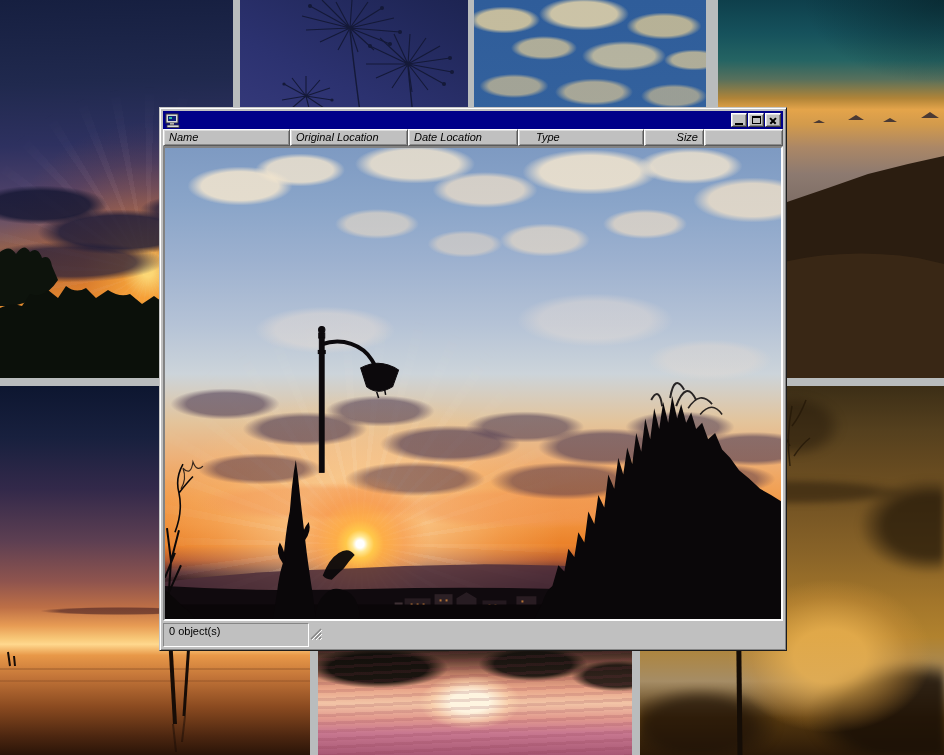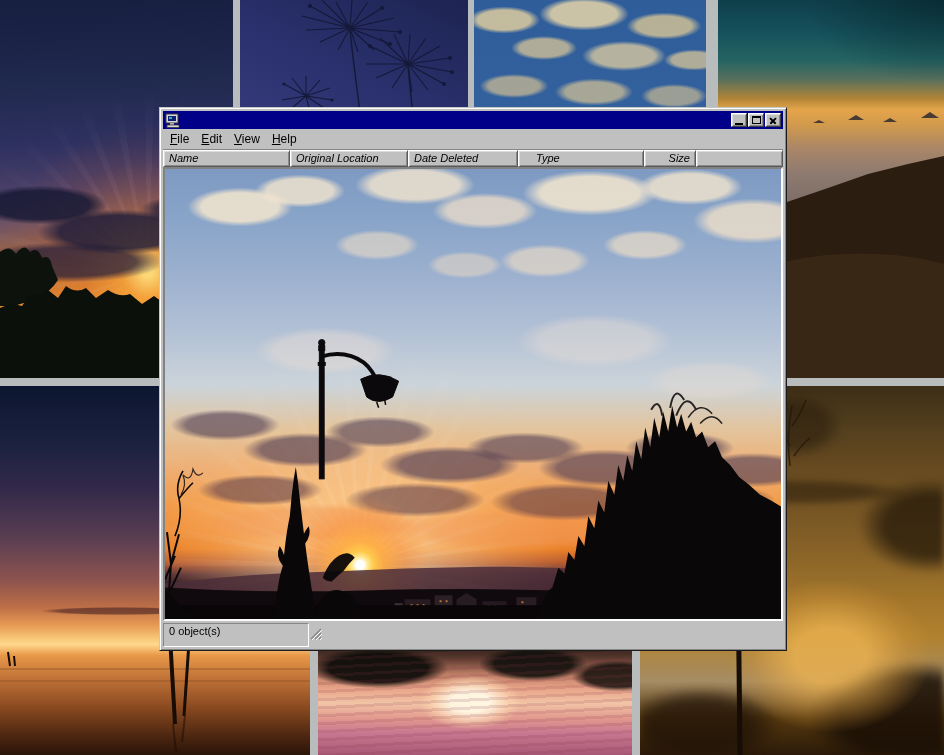--- a/index.html
+++ b/index.html
@@ -93,21 +93,21 @@
   .menubar{height:19px;display:flex;align-items:center;padding:1px 1px 0 1px;flex:0 0 auto;
     border-bottom:1px solid #868686;box-shadow:0 1px 0 #fff;}
   .menu-item{font-size:12px;color:#000;padding:1px 6px 2px 6px;cursor:default;}
   .accel{text-decoration:underline;}
   .headers{height:17px;display:flex;flex:0 0 auto;background:var(--chrome,#c0c0c0);font-style:italic;}
   .hcell{box-sizing:border-box;height:17px;background:var(--chrome,#c0c0c0);
     border:1px solid;border-color:#fff #5a5a5a #5a5a5a #fff;
     box-shadow:inset 1px 1px 0 #dcdcdc,inset -1px -1px 0 #8a8a8a;
     font-size:11px;color:#000;padding:1px 5px 0 5px;white-space:nowrap;overflow:hidden;}
   .hc0{width:127px;} .hc1{width:118px;} .hc2{width:110px;} .hc3{width:126px;padding-left:17px;}
-  .hc4{width:52px;text-align:right;} .hfill{flex:1;}
+  .hc4{width:60px;text-align:right;} .hfill{flex:1;}
   .viewport{flex:1;box-sizing:border-box;position:relative;overflow:hidden;
     border:2px solid;border-color:#828282 #fdfdfd #fdfdfd #828282;background:#0a0608;}
   .statusbar{height:24px;margin-top:2px;display:flex;flex:0 0 auto;align-items:stretch;}
   .spanel{box-sizing:border-box;border:1px solid;border-color:#868686 #fff #fff #868686;
     font-size:11px;color:#000;padding:1px 0 0 5px;white-space:nowrap;overflow:hidden;background:var(--chrome,#c0c0c0);}
   .sp1{width:146px;} .sp2{flex:1;margin-left:3px;}
   .grip{width:14px;height:18px;position:relative;flex:0 0 auto;}
   
   .photo{position:absolute;inset:0;}
   .photo .lyr,.photo svg{position:absolute;inset:0;width:100%;height:100%;}
@@ -250,31 +250,25 @@
       </div>
     <div class="tb-btn">
         <div class="g-max"></div>
       </div>
     <div class="tb-btn tb-close">
       <div class="g-x"></div>
         <div class="g-x g-x2"></div>
     </div>
   </div>
 
-  <div class="menubar">
-    <span class="menu-item"><span class="accel">F</span><span>ile</span></span>
-    <span class="menu-item"><span class="accel">E</span><span>dit</span></span>
-    <span class="menu-item"><span class="accel">V</span><span>iew</span></span>
-    <span class="menu-item"><span class="accel">H</span><span>elp</span></span>
-  </div>
 
   <div class="headers">
     <div class="hcell hc0">Name</div>
     <div class="hcell hc1">Original Location</div>
-    <div class="hcell hc2">Date Deleted</div>
+    <div class="hcell hc2">Date Location</div>
     <div class="hcell hc3">Type</div>
     <div class="hcell hc4">Size</div>
     <div class="hcell hfill"></div>
   </div>
 
   <div class="viewport">
     <div class="photo">
       <div class="lyr ph-sky"></div>
       <div class="lyr ph-glow"></div>
       <div class="lyr ph-rays"></div>

